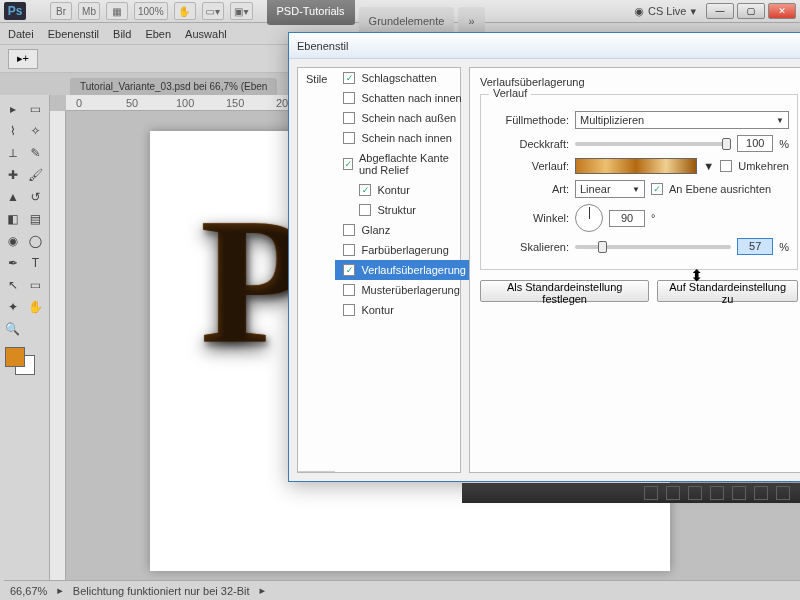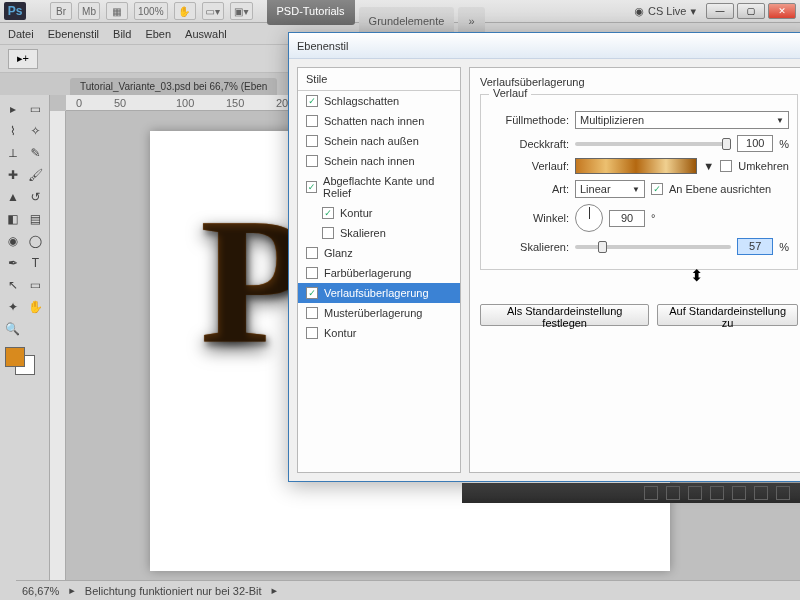--- a/index.html
+++ b/index.html
@@ -44,28 +44,28 @@
 .canvas-wrap { flex:1; position:relative; background:#bfbfbf; overflow:hidden;}
 .canvas { position:absolute; top:36px; left:100px; width:520px; height:440px; background:#fff; box-shadow:0 0 10px rgba(0,0,0,.3);}
 .letter { position:absolute; top:60px; left:50px; font-family: Georgia, serif; font-weight:bold; font-size:180px; line-height:1;
   background: linear-gradient(180deg,#3a2a1a 0%, #b56a1e 20%, #d9862a 40%, #b56a1e 60%, #6a3a10 100%);
   -webkit-background-clip: text; background-clip:text; color:transparent;
   text-shadow: 2px 4px 6px rgba(0,0,0,.5), 0 0 1px #4a2a0a;
   filter: drop-shadow(0 6px 8px rgba(0,0,0,.6));
 }
 
 
-.status { position:absolute; bottom:0; left:16px; right:0; height:20px; background:#d5d5d5; border-top:1px solid #aaa; display:flex; align-items:center; padding:0 6px; gap:10px; font-size:10px; color:#444;}
+.status { position:absolute; bottom:0; left:4px; right:0; height:20px; background:#d5d5d5; border-top:1px solid #aaa; display:flex; align-items:center; padding:0 6px; gap:10px; font-size:10px; color:#444;}
 
 
 .dialog { position:absolute; top:32px; left:288px; width:530px; height:450px; background:#f0f0f0; border:1px solid #3a7ab5; box-shadow:0 4px 20px rgba(0,0,0,.3); display:flex; flex-direction:column;}
 .dialog-title { height:26px; background:linear-gradient(#fff,#e2ebf5); border-bottom:1px solid #c8d4e4; display:flex; align-items:center; padding:0 8px; color:#333;}
 .dialog-body { flex:1; display:flex; padding:8px; gap:8px;}
 
-.styles-panel { width:164px; border:1px solid #b8b8b8; background:#fdfdfd; display:flex; flex-direction:column;}
+.styles-panel { width:164px; border:1px solid #b8b8b8; background:#fdfdfd; display:flex; flex-direction:row;}
 .styles-head { padding:5px 8px; border-bottom:1px solid #ccc; color:#333;}
 .styles-sub { padding:5px 8px; border-bottom:1px solid #e8e8e8; color:#333; background:#f6f6f6;}
 .style-row { display:flex; align-items:center; gap:6px; padding:4px 8px; color:#333;}
 .style-row.indent { padding-left:24px;}
 .style-row.sel { background:#3b82d4; color:#fff;}
 .chk { width:12px; height:12px; border:1px solid #888; background:#fff; display:flex; align-items:center; justify-content:center; font-size:9px; color:#2a6;}
 
 .settings-panel { flex:1; border:1px solid #b8b8b8; background:#fdfdfd; padding:8px 10px; position:relative;}
 .fieldset-title { color:#333; margin-bottom:6px;}
 .fieldset-inner { border:1px solid #ccc; padding:10px 8px 8px; position:relative; margin-top:4px;}
@@ -74,21 +74,21 @@
 .form-row .lbl { width:80px; text-align:right;}
 .select { flex:1; height:18px; border:1px solid #888; background:#fff; display:flex; align-items:center; justify-content:space-between; padding:0 4px;}
 .select .arr{ font-size:8px;}
 .slider { flex:1; height:4px; background:#ccc; position:relative; border-radius:2px;}
 .slider .thumb{ position:absolute; top:-4px; width:9px; height:12px; background:#eee; border:1px solid #666; border-radius:2px;}
 .num { width:36px; height:17px; border:1px solid #888; background:#fff; text-align:center; line-height:15px;}
 .num.sel-num { border:1px solid #3b82d4; background:#cde4ff;}
 .grad-preview { flex:1; height:16px; border:1px solid #666; background:linear-gradient(90deg,#c47820,#ecc070,#b46810,#f0d090,#9a5608);}
 .angle-dial { width:28px; height:28px; border:1px solid #888; border-radius:50%; position:relative; background:#fff;}
 .angle-dial::after{content:"";position:absolute;left:50%;top:2px;width:1px;height:12px;background:#333;}
-.btn { height:22px; padding:0 10px; border:1px solid #999; background:linear-gradient(#fdfdfd,#e4e4e4); border-radius:2px;margin-top:24px;}
+.btn { height:22px; padding:0 10px; border:1px solid #999; background:linear-gradient(#fdfdfd,#e4e4e4); border-radius:2px;}
 .btn-row { display:flex; gap:8px; margin-top:10px;}
 .cursor { position:absolute; pointer-events:none; font-size:16px; color:#000; }
 .bottom-strip{position:absolute;left:462px;right:0;top:483px;height:20px;background:linear-gradient(#4a4a4a,#2a2a2a);display:flex;align-items:center;justify-content:flex-end;gap:8px;padding:0 10px;}
 .bottom-strip .ic{width:14px;height:14px;opacity:.6;border:1px solid #888;}
 </style>
 </head>
 <body>
 
 <div class="titlebar">
   <div class="ps-logo">Ps</div>
@@ -159,21 +159,21 @@
     <div class="tool">🔍</div>
     <div class="tool"></div>
     <div class="swatches">
       <div class="sw2"></div>
       <div class="sw1"></div>
     </div>
   </div>
   <div class="canvas-wrap">
     <div class="ruler-h">
       <span style="left:10px">0</span>
-      <span style="left:48px">50</span>
+      <span style="left:60px">50</span>
       <span style="left:110px">100</span>
       <span style="left:160px">150</span>
       <span style="left:210px">200</span>
       <span style="left:260px">250</span>
     </div>
     <div class="ruler-v"></div>
     <div class="canvas">
       <div class="letter">P</div>
     </div>
   </div>
@@ -221,21 +221,21 @@
           <div class="style-row">
             <div class="chk">✓</div>
             <span>Abgeflachte Kante und Relief</span>
           </div>
           <div class="style-row indent">
             <div class="chk">✓</div>
             <span>Kontur</span>
           </div>
           <div class="style-row indent">
             <div class="chk"></div>
-            <span>Skalieren</span>
+            <span>Struktur</span>
           </div>
           <div class="style-row">
             <div class="chk"></div>
             <span>Glanz</span>
           </div>
           <div class="style-row">
             <div class="chk"></div>
             <span>Farbüberlagerung</span>
           </div>
           <div class="style-row sel">

